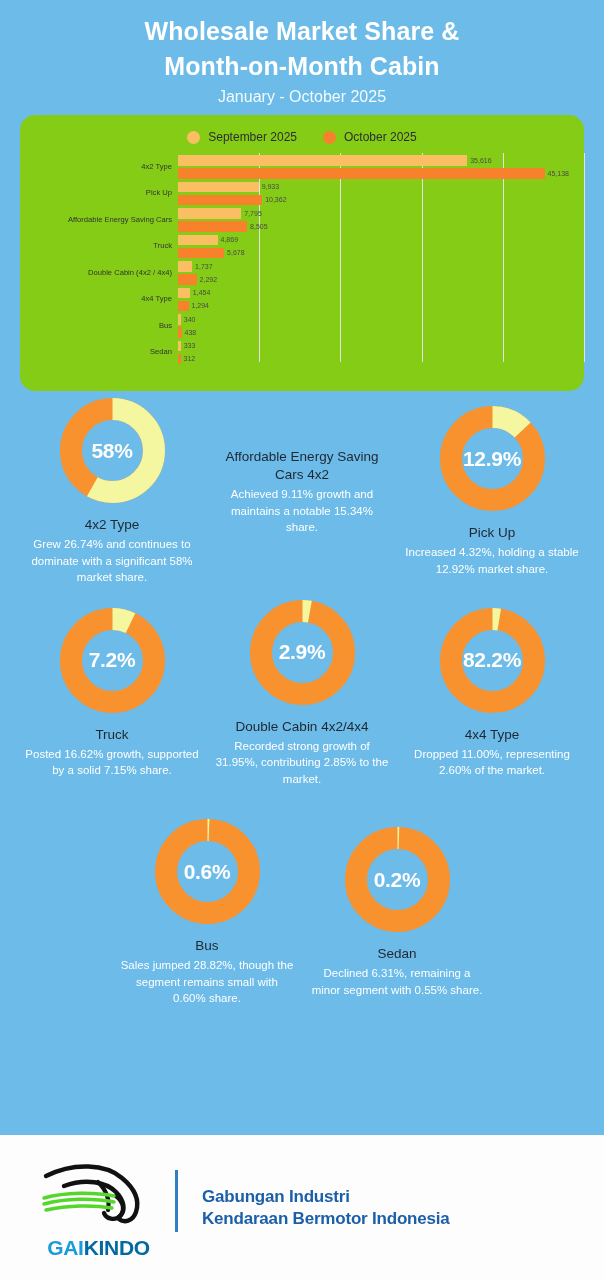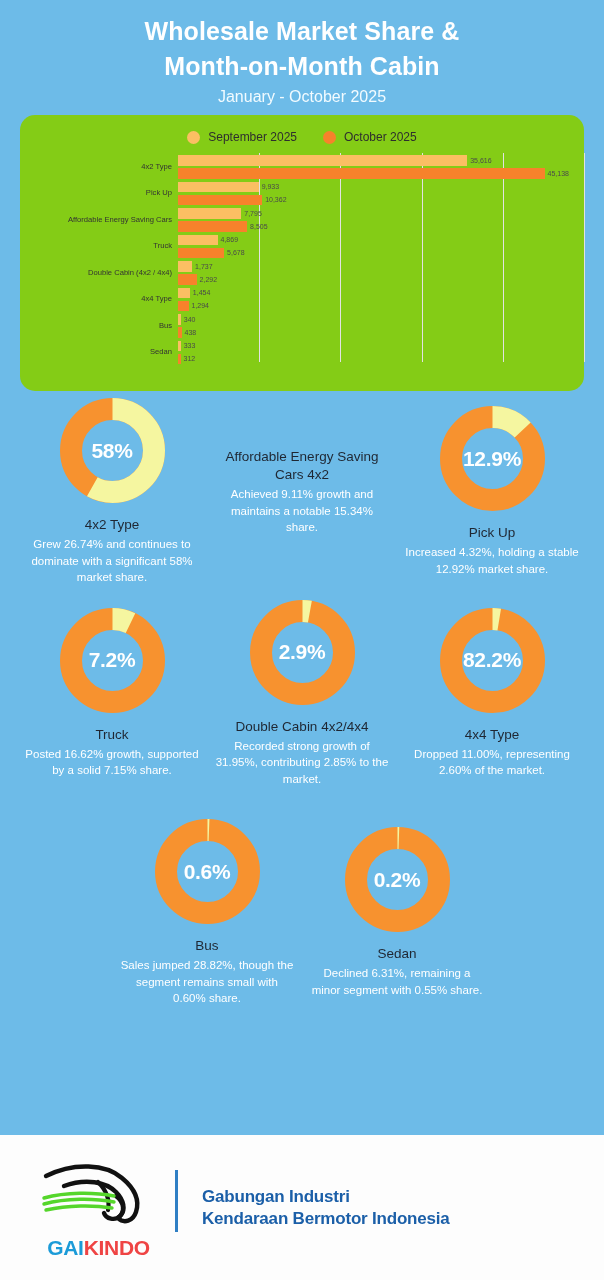--- a/index.html
+++ b/index.html
@@ -197,21 +197,21 @@
     position: relative;
   }
   .gaikindo-word {
     font-size: 21px;
     font-weight: bold;
     letter-spacing: -0.3px;
     text-align: center;
     margin-top: -2px;
   }
   .gaikindo-word .blue { color: #1B9BD8; }
-  .gaikindo-word .dark { color: #ef4444; }
+  .gaikindo-word .dark { color: #0369a1; }
   .footer-divider {
     width: 3px;
     height: 62px;
     background: #2f7fc4;
     margin-right: 10px;
     margin-top: -14px;
   }
   .footer-text .line1,
   .footer-text .line2 {
     color: #1B5FA8;

